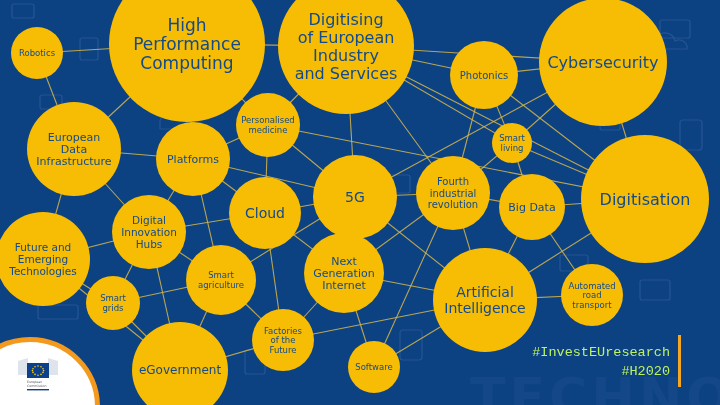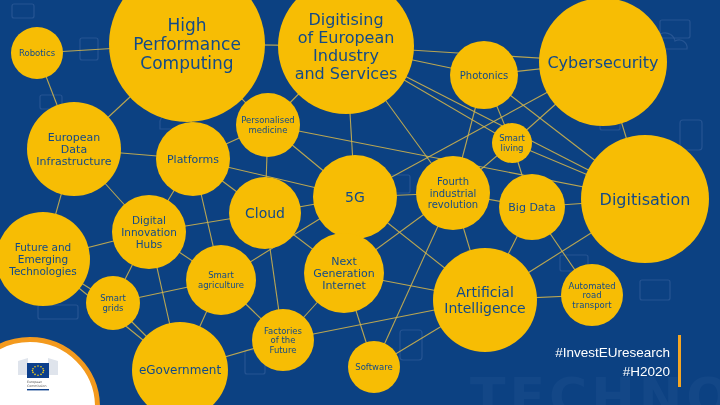--- a/index.html
+++ b/index.html
@@ -13,22 +13,22 @@
     .node-label {
       font-family: "DejaVu Sans", sans-serif;
       fill: #124a8a;
       text-anchor: middle;
     }
     .edge { stroke: #d8b84a; stroke-width: 1.1; opacity: 0.85; }
     .bg-icon { fill: none; stroke: #3a64a0; stroke-width: 1.2; opacity: 0.55; }
     .watermark { font-family: "DejaVu Sans", sans-serif; font-weight: bold; fill: #1a4d8c; opacity: 0.55; }
     .hashtags {
       position: absolute; right: 50px; top: 343px;
-      text-align: right; color: #ffffff;
-      font-family: Liberation Sans, sans-serif; font-size: 13.5px; line-height: 19px;
+      text-align: right; color: #bef264;
+      font-family: Liberation Mono, monospace; font-size: 13.5px; line-height: 19px;
     }
     .hash-bar {
       position: absolute; left: 678px; top: 335px; width: 3px; height: 52px; background: #f5a623;
     }
     .ec-logo-area {
       position: absolute; left: -40px; top: 337px; width: 140px; height: 140px;
       border-radius: 50%; background: #ffffff; border: 5px solid #f39a1e;
       box-sizing: border-box;
     }
     .ec-logo { position: absolute; left: 16px; top: 357px; width: 44px; height: 40px; }

